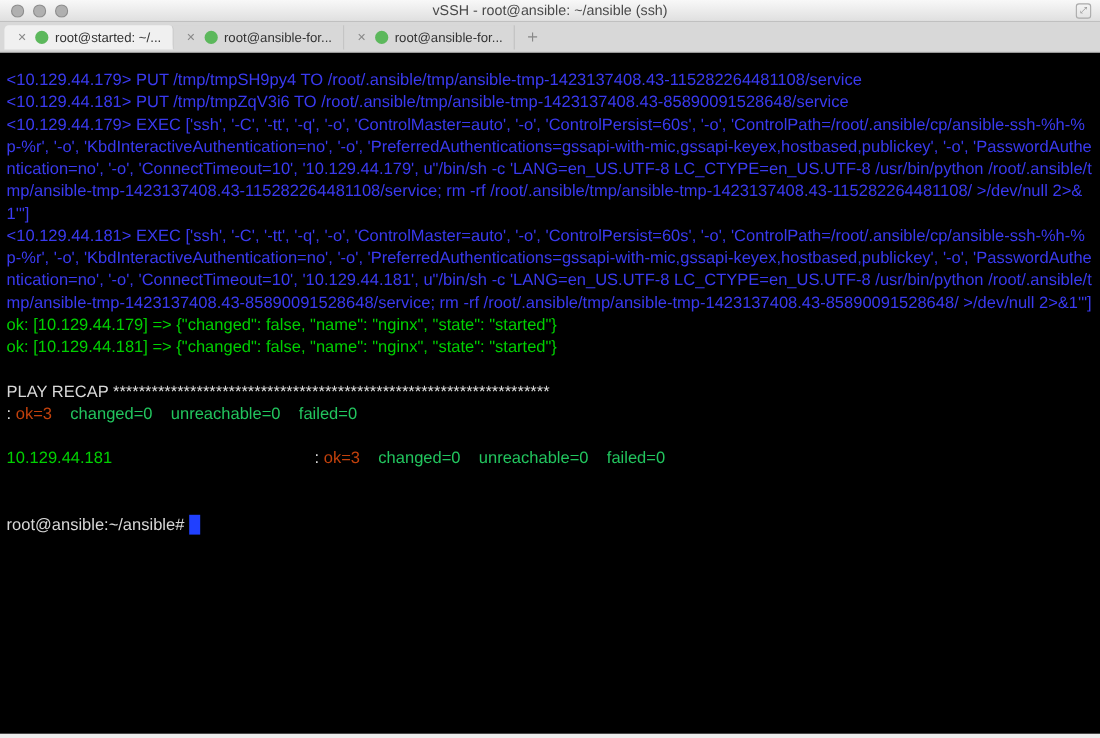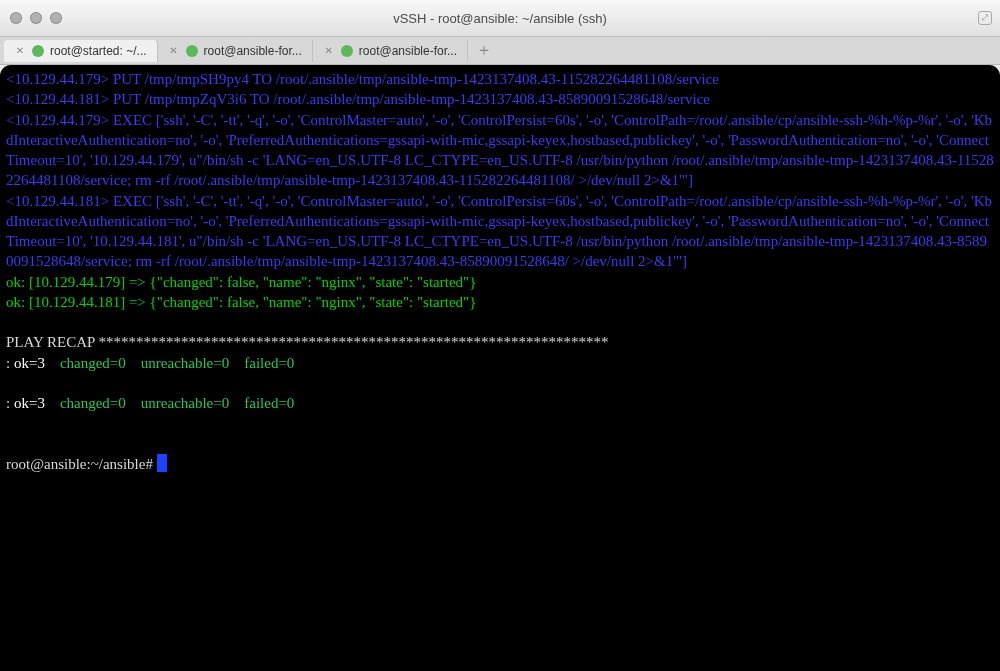--- a/index.html
+++ b/index.html
@@ -4,21 +4,21 @@
   <style>
     * { margin: 0; padding: 0; box-sizing: border-box; }
     body {
       font-family: -apple-system, BlinkMacSystemFont, "Segoe UI", sans-serif;
       background: #ededed;
       width: 1000px;
       height: 671px;
       overflow: hidden;
     }
     .titlebar {
-      height: 37px;
+      height: 20px;
       background: linear-gradient(to bottom, #f8f8f8, #e0e0e0);
       border-bottom: 1px solid #c0c0c0;
       display: flex;
       align-items: center;
       position: relative;
     }
     .traffic-lights {
       display: flex;
       gap: 8px;
       padding-left: 10px;
@@ -95,45 +95,44 @@
       align-items: center;
       justify-content: center;
       color: #888;
       font-size: 16px;
       cursor: pointer;
       margin-left: 6px;
     }
     .terminal {
       background: #000;
       height: calc(671px - 24px - 28px);
-      padding: 4px 6px;
-      font-family: Liberation Serif, serif;
+      padding: 15px 6px;
+      font-family: Liberation Sans, sans-serif;
       font-size: 15px;
       line-height: 1.35;
       overflow: hidden;
       color: #c8c8c8;
       white-space: pre-wrap;
       word-break: break-all;
-      border-radius: 11px;
     }
     .blue { color: #3a3af0; }
     .green { color: #00d000; }
     .white { color: #d8d8d8; }
     .cursor {
       display: inline-block;
       width: 10px;
       height: 18px;
       background: #2040ff;
       vertical-align: text-bottom;
       margin-left: 4px;
     }
     .recap-line { display: flex; }
     .recap-host { color: #00d000; width: 280px; text-align: left; }
     .recap-sep { color: #d8d8d8; }
-    .recap-ok { color: #ffffff; }
+    .recap-ok { color: #c2410c; }
     .recap-rest { color: #22c55e; }
   </style>
 </head>
 <body>
 
 <div class="titlebar">
   <div class="traffic-lights">
     <div class="tl tl-close"></div>
     <div class="tl tl-min"></div>
     <div class="tl tl-max"></div>
@@ -163,15 +162,15 @@
 
 <div class="terminal"><span class="blue"><span>&lt;10.129.44.179&gt;</span><span> PUT /tmp/tmpSH9py4 TO /root/.ansible/tmp/ansible-tmp-1423137408.43-115282264481108/service</span></span>
 <span class="blue"><span>&lt;10.129.44.181&gt;</span><span> PUT /tmp/tmpZqV3i6 TO /root/.ansible/tmp/ansible-tmp-1423137408.43-85890091528648/service</span></span>
 <span class="blue"><span>&lt;10.129.44.179&gt;</span><span> EXEC ['ssh', '-C', '-tt', '-q', '-o', 'ControlMaster=auto', '-o', 'ControlPersist=60s', '-o', 'ControlPath=/root/.ansible/cp/ansible-ssh-%h-%p-%r', '-o', 'KbdInteractiveAuthentication=no', '-o', 'PreferredAuthentications=gssapi-with-mic,gssapi-keyex,hostbased,publickey', '-o', 'PasswordAuthentication=no', '-o', 'ConnectTimeout=10', '10.129.44.179', u"/bin/sh -c 'LANG=en_US.UTF-8 LC_CTYPE=en_US.UTF-8 /usr/bin/python /root/.ansible/tmp/ansible-tmp-1423137408.43-115282264481108/service; rm -rf /root/.ansible/tmp/ansible-tmp-1423137408.43-115282264481108/ &gt;/dev/null 2&gt;&amp;1'"]</span></span>
 <span class="blue"><span>&lt;10.129.44.181&gt;</span><span> EXEC ['ssh', '-C', '-tt', '-q', '-o', 'ControlMaster=auto', '-o', 'ControlPersist=60s', '-o', 'ControlPath=/root/.ansible/cp/ansible-ssh-%h-%p-%r', '-o', 'KbdInteractiveAuthentication=no', '-o', 'PreferredAuthentications=gssapi-with-mic,gssapi-keyex,hostbased,publickey', '-o', 'PasswordAuthentication=no', '-o', 'ConnectTimeout=10', '10.129.44.181', u"/bin/sh -c 'LANG=en_US.UTF-8 LC_CTYPE=en_US.UTF-8 /usr/bin/python /root/.ansible/tmp/ansible-tmp-1423137408.43-85890091528648/service; rm -rf /root/.ansible/tmp/ansible-tmp-1423137408.43-85890091528648/ &gt;/dev/null 2&gt;&amp;1'"]</span></span>
 <span class="green">ok: [10.129.44.179] =&gt; {"changed": false, "name": "nginx", "state": "started"}</span>
 <span class="green">ok: [10.129.44.181] =&gt; {"changed": false, "name": "nginx", "state": "started"}</span>
 
 <span class="white">PLAY RECAP ********************************************************************</span>
 <span class="recap-line"><span class="recap-sep">: </span><span class="recap-ok">ok=3   </span><span class="recap-rest"> changed=0    unreachable=0    failed=0</span></span>
-<span class="recap-line"><span class="recap-sep">: </span><span class="recap-ok">ok=3   </span><span class="recap-rest"> changed=0    unreachable=0    failed=0</span></span>
+<span class="recap-line"><span class="recap-host">10.129.44.181</span><span class="recap-sep">: </span><span class="recap-ok">ok=3   </span><span class="recap-rest"> changed=0    unreachable=0    failed=0</span></span>
 
 <span class="white">root@ansible:~/ansible#</span><span class="cursor"></span></div>
 
 </body></html>

